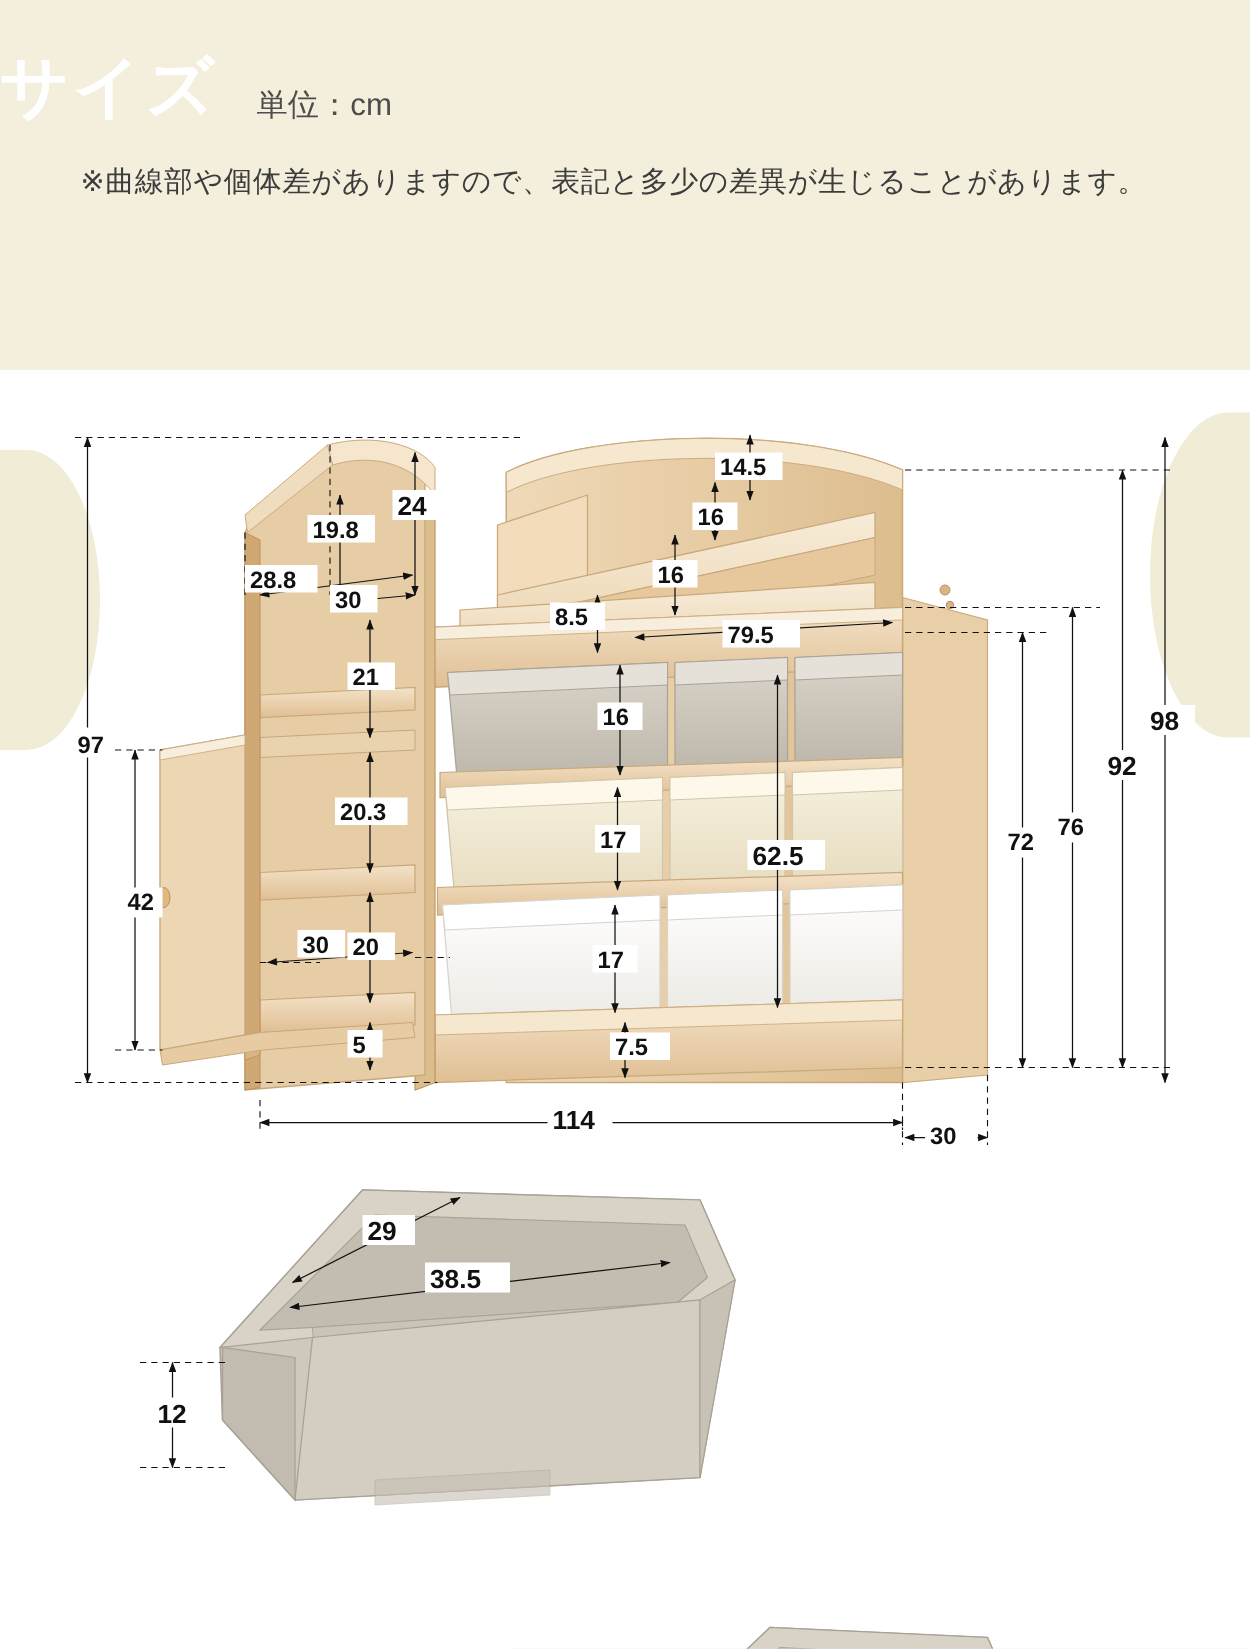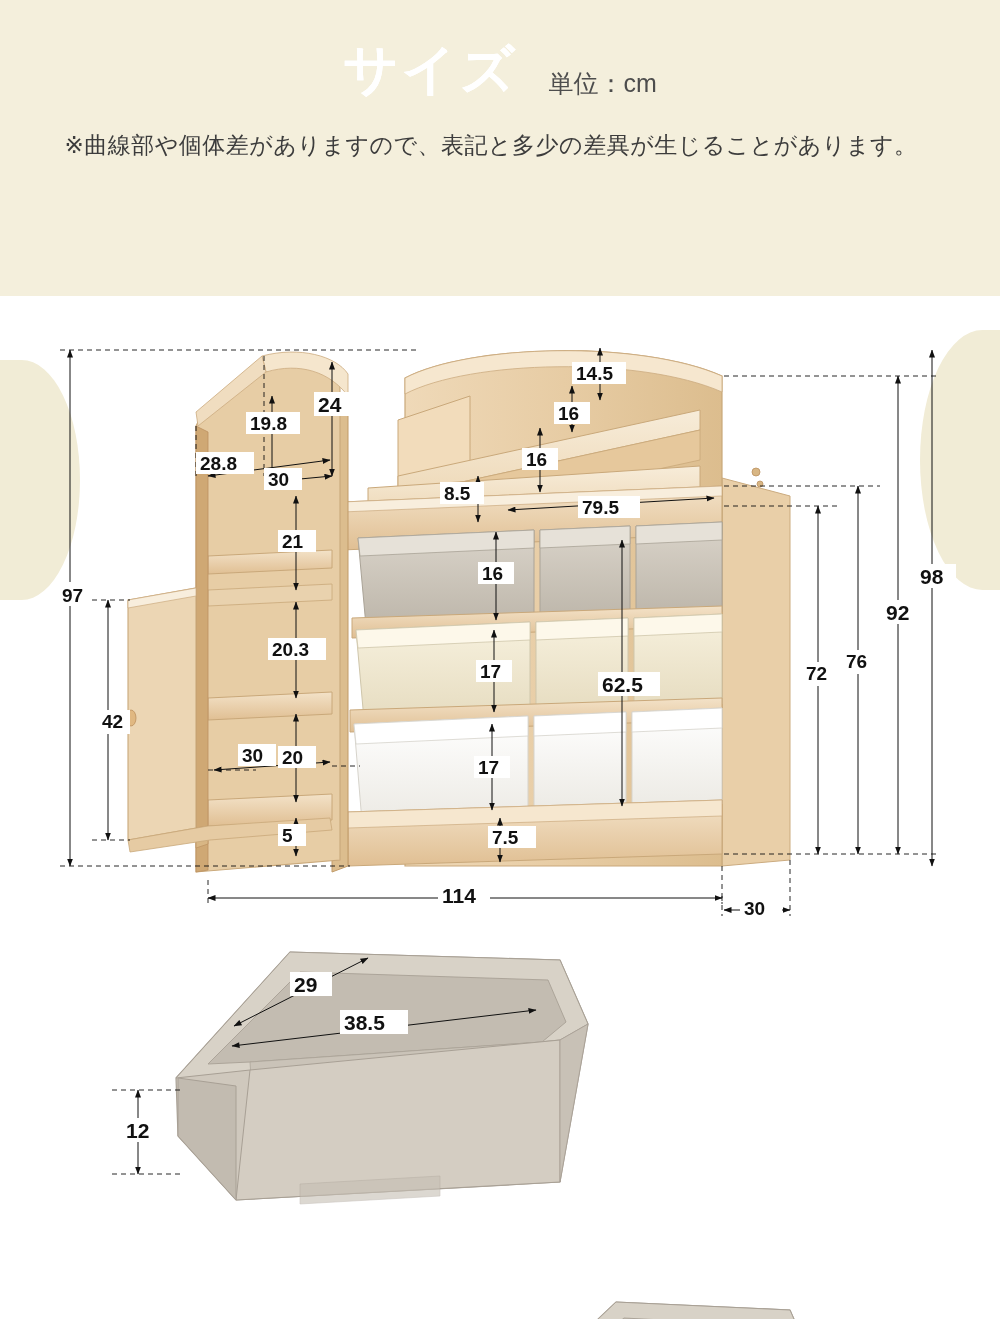--- a/index.html
+++ b/index.html
@@ -17,21 +17,21 @@
   .blob-left{
     left:-60px;top:360px;width:140px;height:240px;border-radius:50%/60%;
   }
   .blob-right{
     right:-70px;top:330px;width:150px;height:260px;border-radius:50%/60%;
   }
 
   
   .header{position:absolute;left:0;top:0;width:1000px;height:300px;}
   .title-row{
-    position:absolute;left:0;top:34px;width:1000px;text-align:center;
+    position:absolute;left:0;top:34px;width:1000px;text-align:left;
   }
   .title{
     font-size:54px;font-weight:bold;color:#ffffff;letter-spacing:3px;
     display:inline-block;vertical-align:middle;
     text-shadow:0 0 0 #fff;
   }
   .unit{
     font-size:25px;color:#4d4d4d;display:inline-block;vertical-align:middle;
     margin-left:26px;margin-top:26px;
   }

